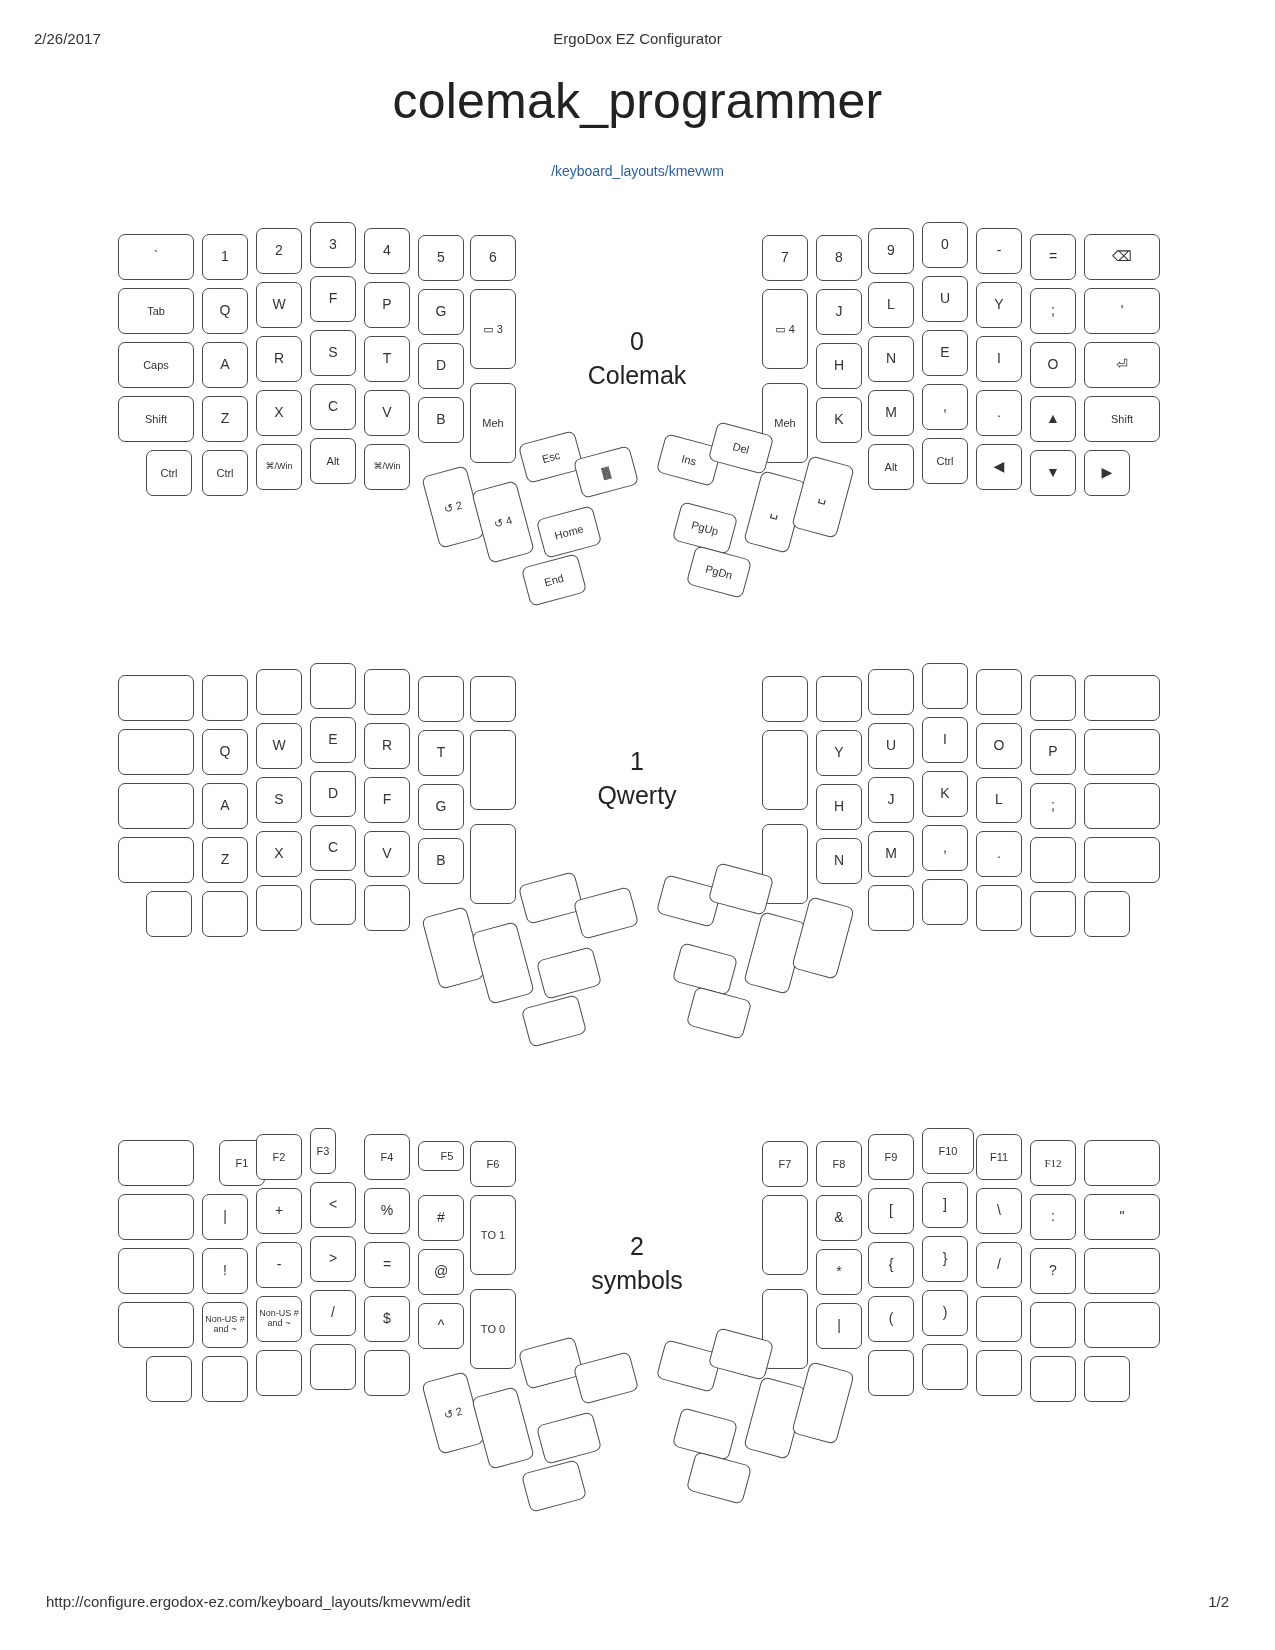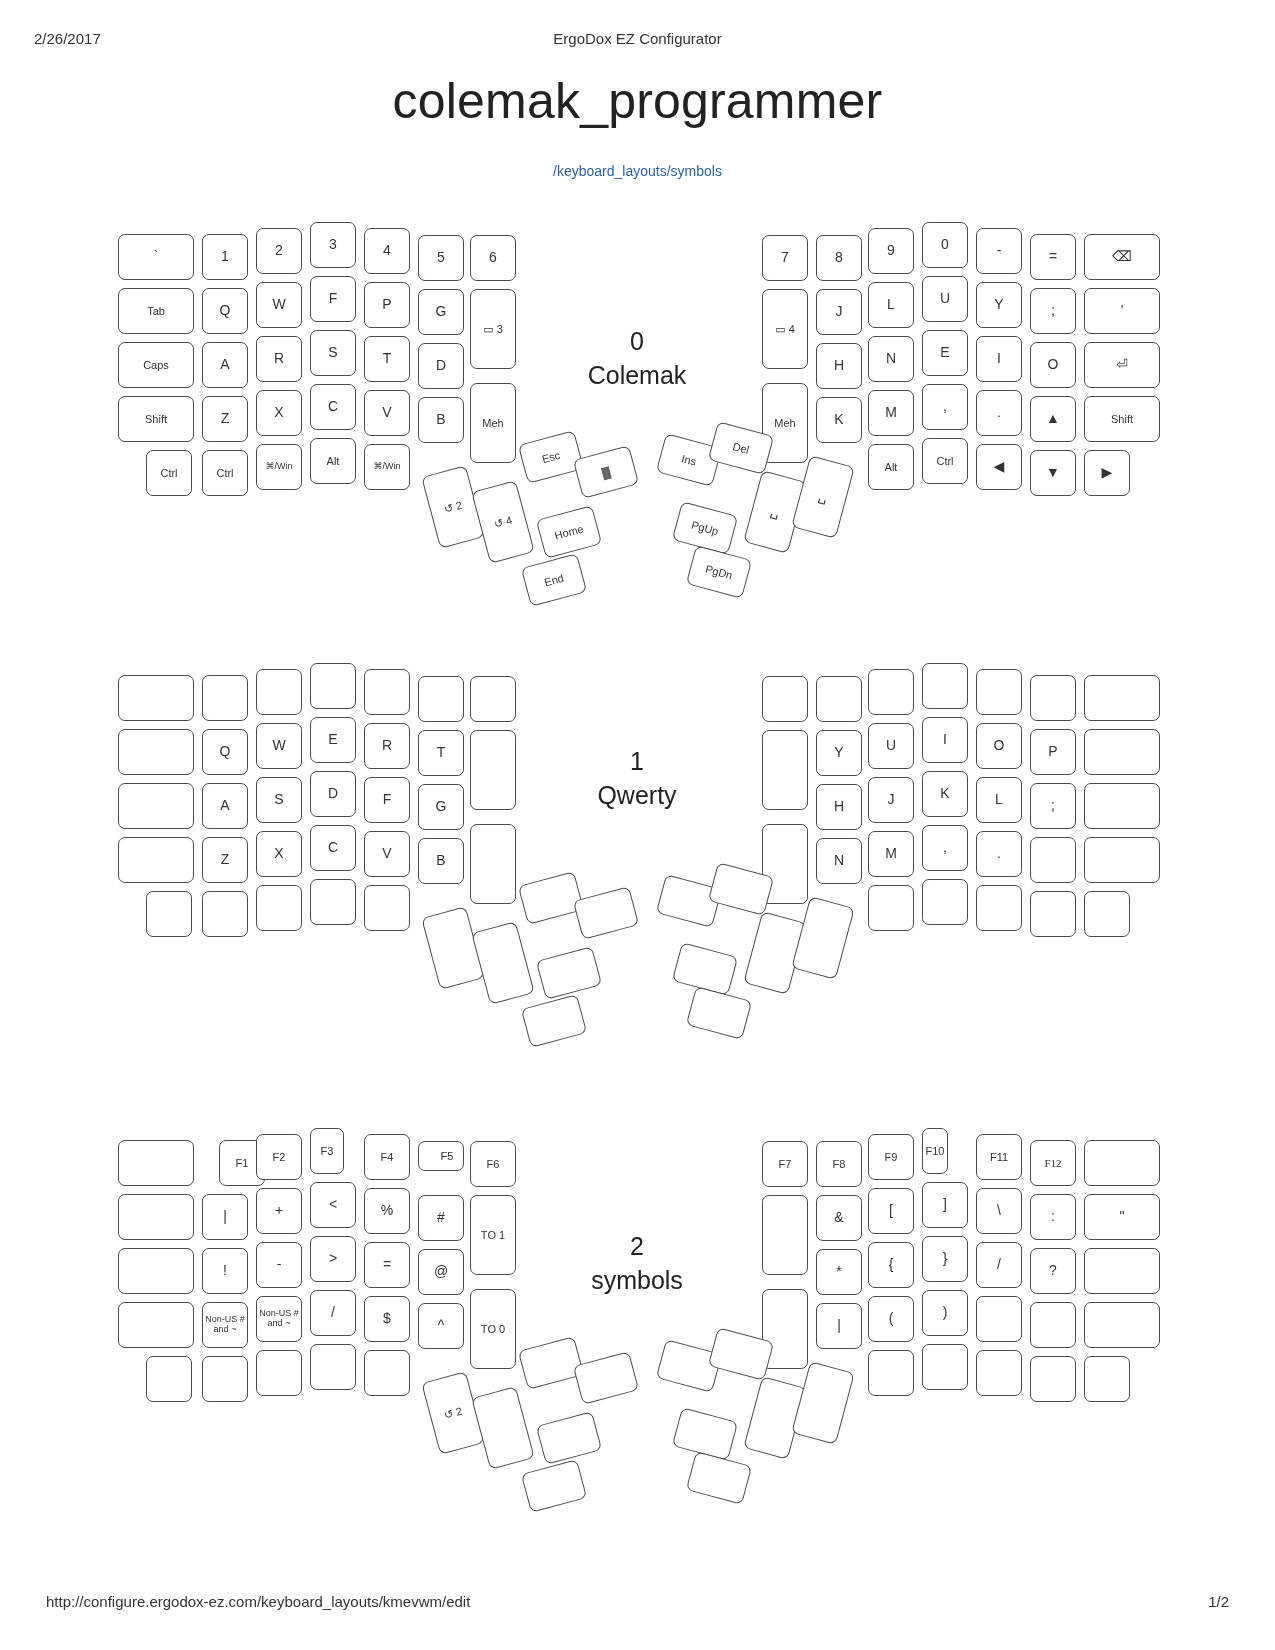--- a/index.html
+++ b/index.html
@@ -55,21 +55,21 @@
 </style>
 </head>
 <body>
 
 <div class="page-header">
   <span>2/26/2017</span>
   <span class="center">ErgoDox EZ Configurator</span>
 </div>
 
 <h1 class="title">colemak_programmer</h1>
-<div class="subtitle">/keyboard_layouts/symbols</div>
+<div class="subtitle">/keyboard_layouts/kmevwm</div>
 
 <div id="keyboards" class="kb">
     <div class="key" style="left: 118px; top: 234px; width: 76px; height: 46px;">`</div>
     <div class="key" style="left: 202px; top: 234px; width: 46px; height: 46px;">1</div>
     <div class="key" style="left: 256px; top: 228px; width: 46px; height: 46px;">2</div>
     <div class="key" style="left: 310px; top: 222px; width: 46px; height: 46px;">3</div>
     <div class="key" style="left: 364px; top: 228px; width: 46px; height: 46px;">4</div>
     <div class="key" style="left: 418px; top: 235px; width: 46px; height: 46px;">5</div>
     <div class="key" style="left: 470px; top: 235px; width: 46px; height: 46px;">6</div>
     <div class="key small" style="left: 118px; top: 288px; width: 76px; height: 46px;">Tab</div>
@@ -215,21 +215,21 @@
     <div class="key" style="left: 660px; top: 881px; width: 58px; height: 40px; transform: rotate(15deg);"></div>
     <div class="key" style="left: 712px; top: 869px; width: 58px; height: 40px; transform: rotate(15deg);"></div>
     <div class="key" style="left: 676px; top: 949px; width: 58px; height: 40px; transform: rotate(15deg);"></div>
     <div class="key" style="left: 690px; top: 993px; width: 58px; height: 40px; transform: rotate(15deg);"></div>
     <div class="key" style="left: 752px; top: 916px; width: 46px; height: 74px; transform: rotate(15deg);"></div>
     <div class="key" style="left: 800px; top: 901px; width: 46px; height: 74px; transform: rotate(15deg);"></div>
     <div class="layer-label" style="top: 745px;"><span class="num">1</span><span>Qwerty</span></div>
     <div class="key" style="left: 118px; top: 1140px; width: 76px; height: 46px;"></div>
     <div class="key small" style="left: 219px; top: 1140px; width: 46px; height: 46px;">F1</div>
     <div class="key small" style="left: 256px; top: 1134px; width: 46px; height: 46px;">F2</div>
-    <div class="key small" style="left: 310px; top: 1128px; width: 34px; height: 46px;">F3</div>
+    <div class="key small" style="left: 310px; top: 1128px; width: 26px; height: 46px;">F3</div>
     <div class="key small" style="left: 364px; top: 1134px; width: 46px; height: 46px;">F4</div>
     <div class="key small" style="left: 418px; top: 1141px; width: 46px; height: 30px; padding-left: 12px;">F5</div>
     <div class="key small" style="left: 470px; top: 1141px; width: 46px; height: 46px;">F6</div>
     <div class="key" style="left: 118px; top: 1194px; width: 76px; height: 46px;"></div>
     <div class="key" style="left: 202px; top: 1194px; width: 46px; height: 46px;">|</div>
     <div class="key" style="left: 256px; top: 1188px; width: 46px; height: 46px;">+</div>
     <div class="key" style="left: 310px; top: 1182px; width: 46px; height: 46px;">&lt;</div>
     <div class="key" style="left: 364px; top: 1188px; width: 46px; height: 46px;">%</div>
     <div class="key" style="left: 418px; top: 1195px; width: 46px; height: 46px;">#</div>
     <div class="key small" style="left: 470px; top: 1195px; width: 46px; height: 80px;">TO 1</div>
@@ -253,21 +253,21 @@
     <div class="key" style="left: 364px; top: 1350px; width: 46px; height: 46px;"></div>
     <div class="key small" style="left: 430px; top: 1376px; width: 46px; height: 74px; transform: rotate(-15deg);">↺ 2</div>
     <div class="key" style="left: 480px; top: 1391px; width: 46px; height: 74px; transform: rotate(-15deg);"></div>
     <div class="key" style="left: 522px; top: 1343px; width: 58px; height: 40px; transform: rotate(-15deg);"></div>
     <div class="key" style="left: 577px; top: 1358px; width: 58px; height: 40px; transform: rotate(-15deg);"></div>
     <div class="key" style="left: 540px; top: 1418px; width: 58px; height: 40px; transform: rotate(-15deg);"></div>
     <div class="key" style="left: 525px; top: 1466px; width: 58px; height: 40px; transform: rotate(-15deg);"></div>
     <div class="key small" style="left: 762px; top: 1141px; width: 46px; height: 46px;">F7</div>
     <div class="key small" style="left: 816px; top: 1141px; width: 46px; height: 46px;">F8</div>
     <div class="key small" style="left: 868px; top: 1134px; width: 46px; height: 46px;">F9</div>
-    <div class="key small" style="left: 922px; top: 1128px; width: 26px; height: 46px;">F10</div>
+    <div class="key small" style="left: 922px; top: 1128px; width: 52px; height: 46px;">F10</div>
     <div class="key small" style="left: 976px; top: 1134px; width: 46px; height: 46px;">F11</div>
     <div class="key small" style="left: 1030px; top: 1140px; width: 46px; height: 46px; font-family: Liberation Serif, serif;">F12</div>
     <div class="key" style="left: 1084px; top: 1140px; width: 76px; height: 46px;"></div>
     <div class="key" style="left: 762px; top: 1195px; width: 46px; height: 80px;"></div>
     <div class="key" style="left: 816px; top: 1195px; width: 46px; height: 46px;">&amp;</div>
     <div class="key" style="left: 868px; top: 1188px; width: 46px; height: 46px;">[</div>
     <div class="key" style="left: 922px; top: 1182px; width: 46px; height: 46px;">]</div>
     <div class="key" style="left: 976px; top: 1188px; width: 46px; height: 46px;">\</div>
     <div class="key" style="left: 1030px; top: 1194px; width: 46px; height: 46px;">:</div>
     <div class="key" style="left: 1084px; top: 1194px; width: 76px; height: 46px;">"</div>

